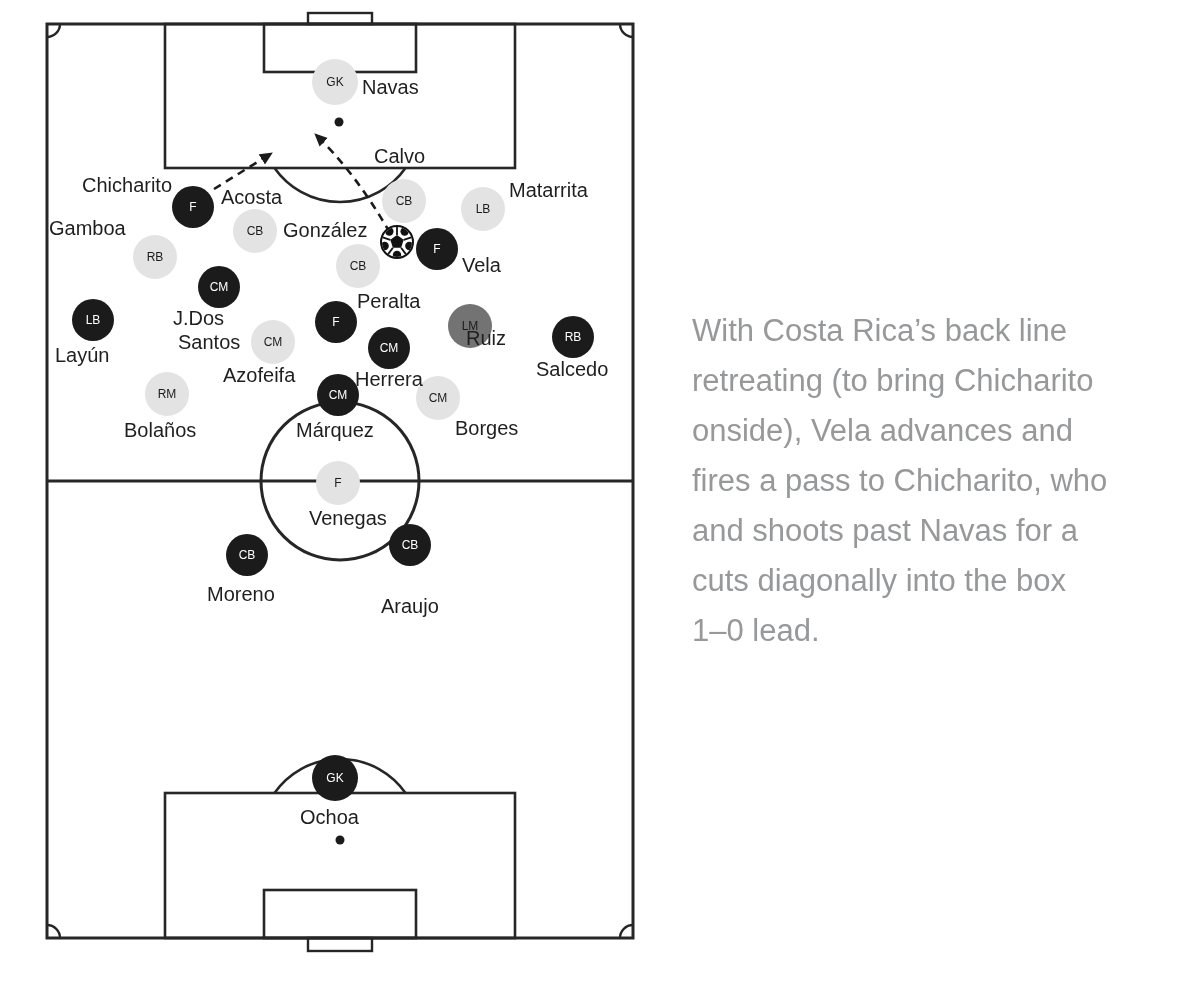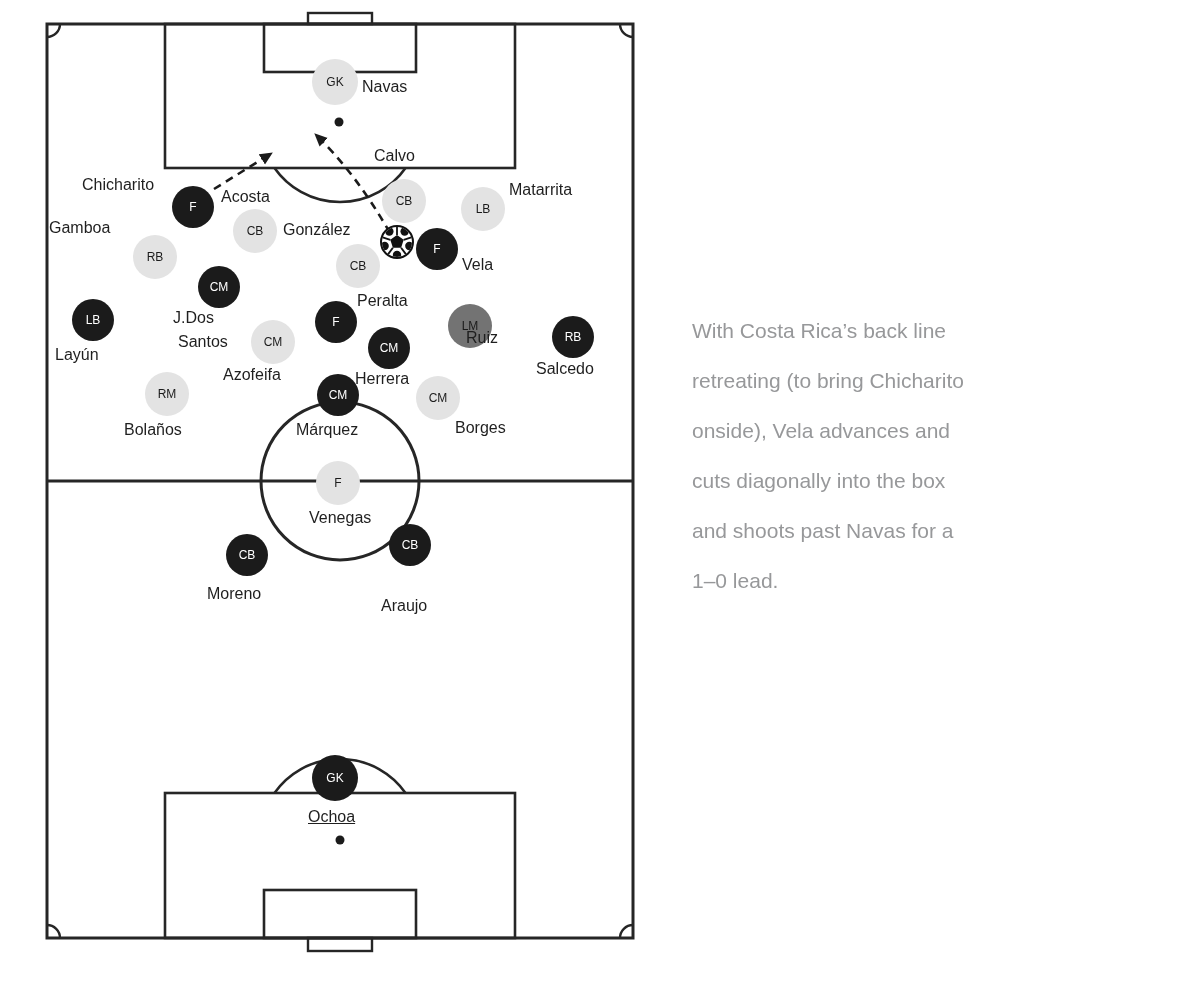--- a/index.html
+++ b/index.html
@@ -2,23 +2,23 @@
 <html><head>
 <meta charset="utf-8">
 <style>
   html,body{margin:0;padding:0;background:#ffffff;}
   .stage{position:relative;width:1200px;height:992px;background:#ffffff;overflow:hidden;
          font-family:"Liberation Sans",sans-serif;}
   #pitch-svg{position:absolute;left:0;top:0;}
   #players-layer{position:absolute;left:0;top:0;width:1200px;height:992px;}
   .player{position:absolute;border-radius:50%;display:flex;align-items:center;justify-content:center;
           font-weight:normal;font-size:12px;line-height:1;user-select:none;}
-  .player-label{position:absolute;white-space:nowrap;font-size:16px;font-weight:400;color:#1f1f1f;
+  .player-label{position:absolute;white-space:nowrap;font-size:20px;font-weight:400;color:#1f1f1f;
                 line-height:22px;}
-  #caption{position:absolute;left:692px;top:306px;width:460px;font-size:21px;line-height:50px;
+  #caption{position:absolute;left:692px;top:306px;width:460px;font-size:31px;line-height:50px;
            font-weight:400;letter-spacing:0;}
   .caption-line{white-space:nowrap;}
   .arrow{fill:none;stroke:#1b1b1b;stroke-width:2.6;stroke-dasharray:8 6;}
 </style>
 </head>
 <body>
 
 <div class="stage">
 
   <svg id="pitch-svg" width="1200" height="992" viewBox="0 0 1200 992">
@@ -157,24 +157,25 @@
         <span>CB</span>
       </div>
       <div class="player-label" style="left: 207px; top: 583px;">Moreno</div>
       <div class="player" style="left: 389px; top: 524px; width: 42px; height: 42px; background: rgb(27, 27, 27); color: rgb(255, 255, 255);">
         <span>CB</span>
       </div>
       <div class="player-label" style="left: 381px; top: 571px; margin-top: 24px;">Araujo</div>
       <div class="player" style="left: 312px; top: 755px; width: 46px; height: 46px; background: rgb(27, 27, 27); color: rgb(255, 255, 255);">
         <span>GK</span>
       </div>
-      <div class="player-label" style="left: 308px; top: 806px; text-decoration: underline;">Ochoa</div>
+      <div class="player-label" style="left: 300px; top: 806px;">Ochoa</div>
     </div>
 
   <div id="caption" style="color: rgb(151, 152, 154);">
       <div class="caption-line">With Costa Rica’s back line</div>
       <div class="caption-line">retreating (to bring Chicharito</div>
       <div class="caption-line">onside), Vela advances and</div>
+      <div class="caption-line">fires a pass to Chicharito, who</div>
+      <div class="caption-line">and shoots past Navas for a</div>
       <div class="caption-line">cuts diagonally into the box</div>
-      <div class="caption-line">and shoots past Navas for a</div>
       <div class="caption-line">1–0 lead.</div>
     </div>
 </div>
 
 </body></html>

